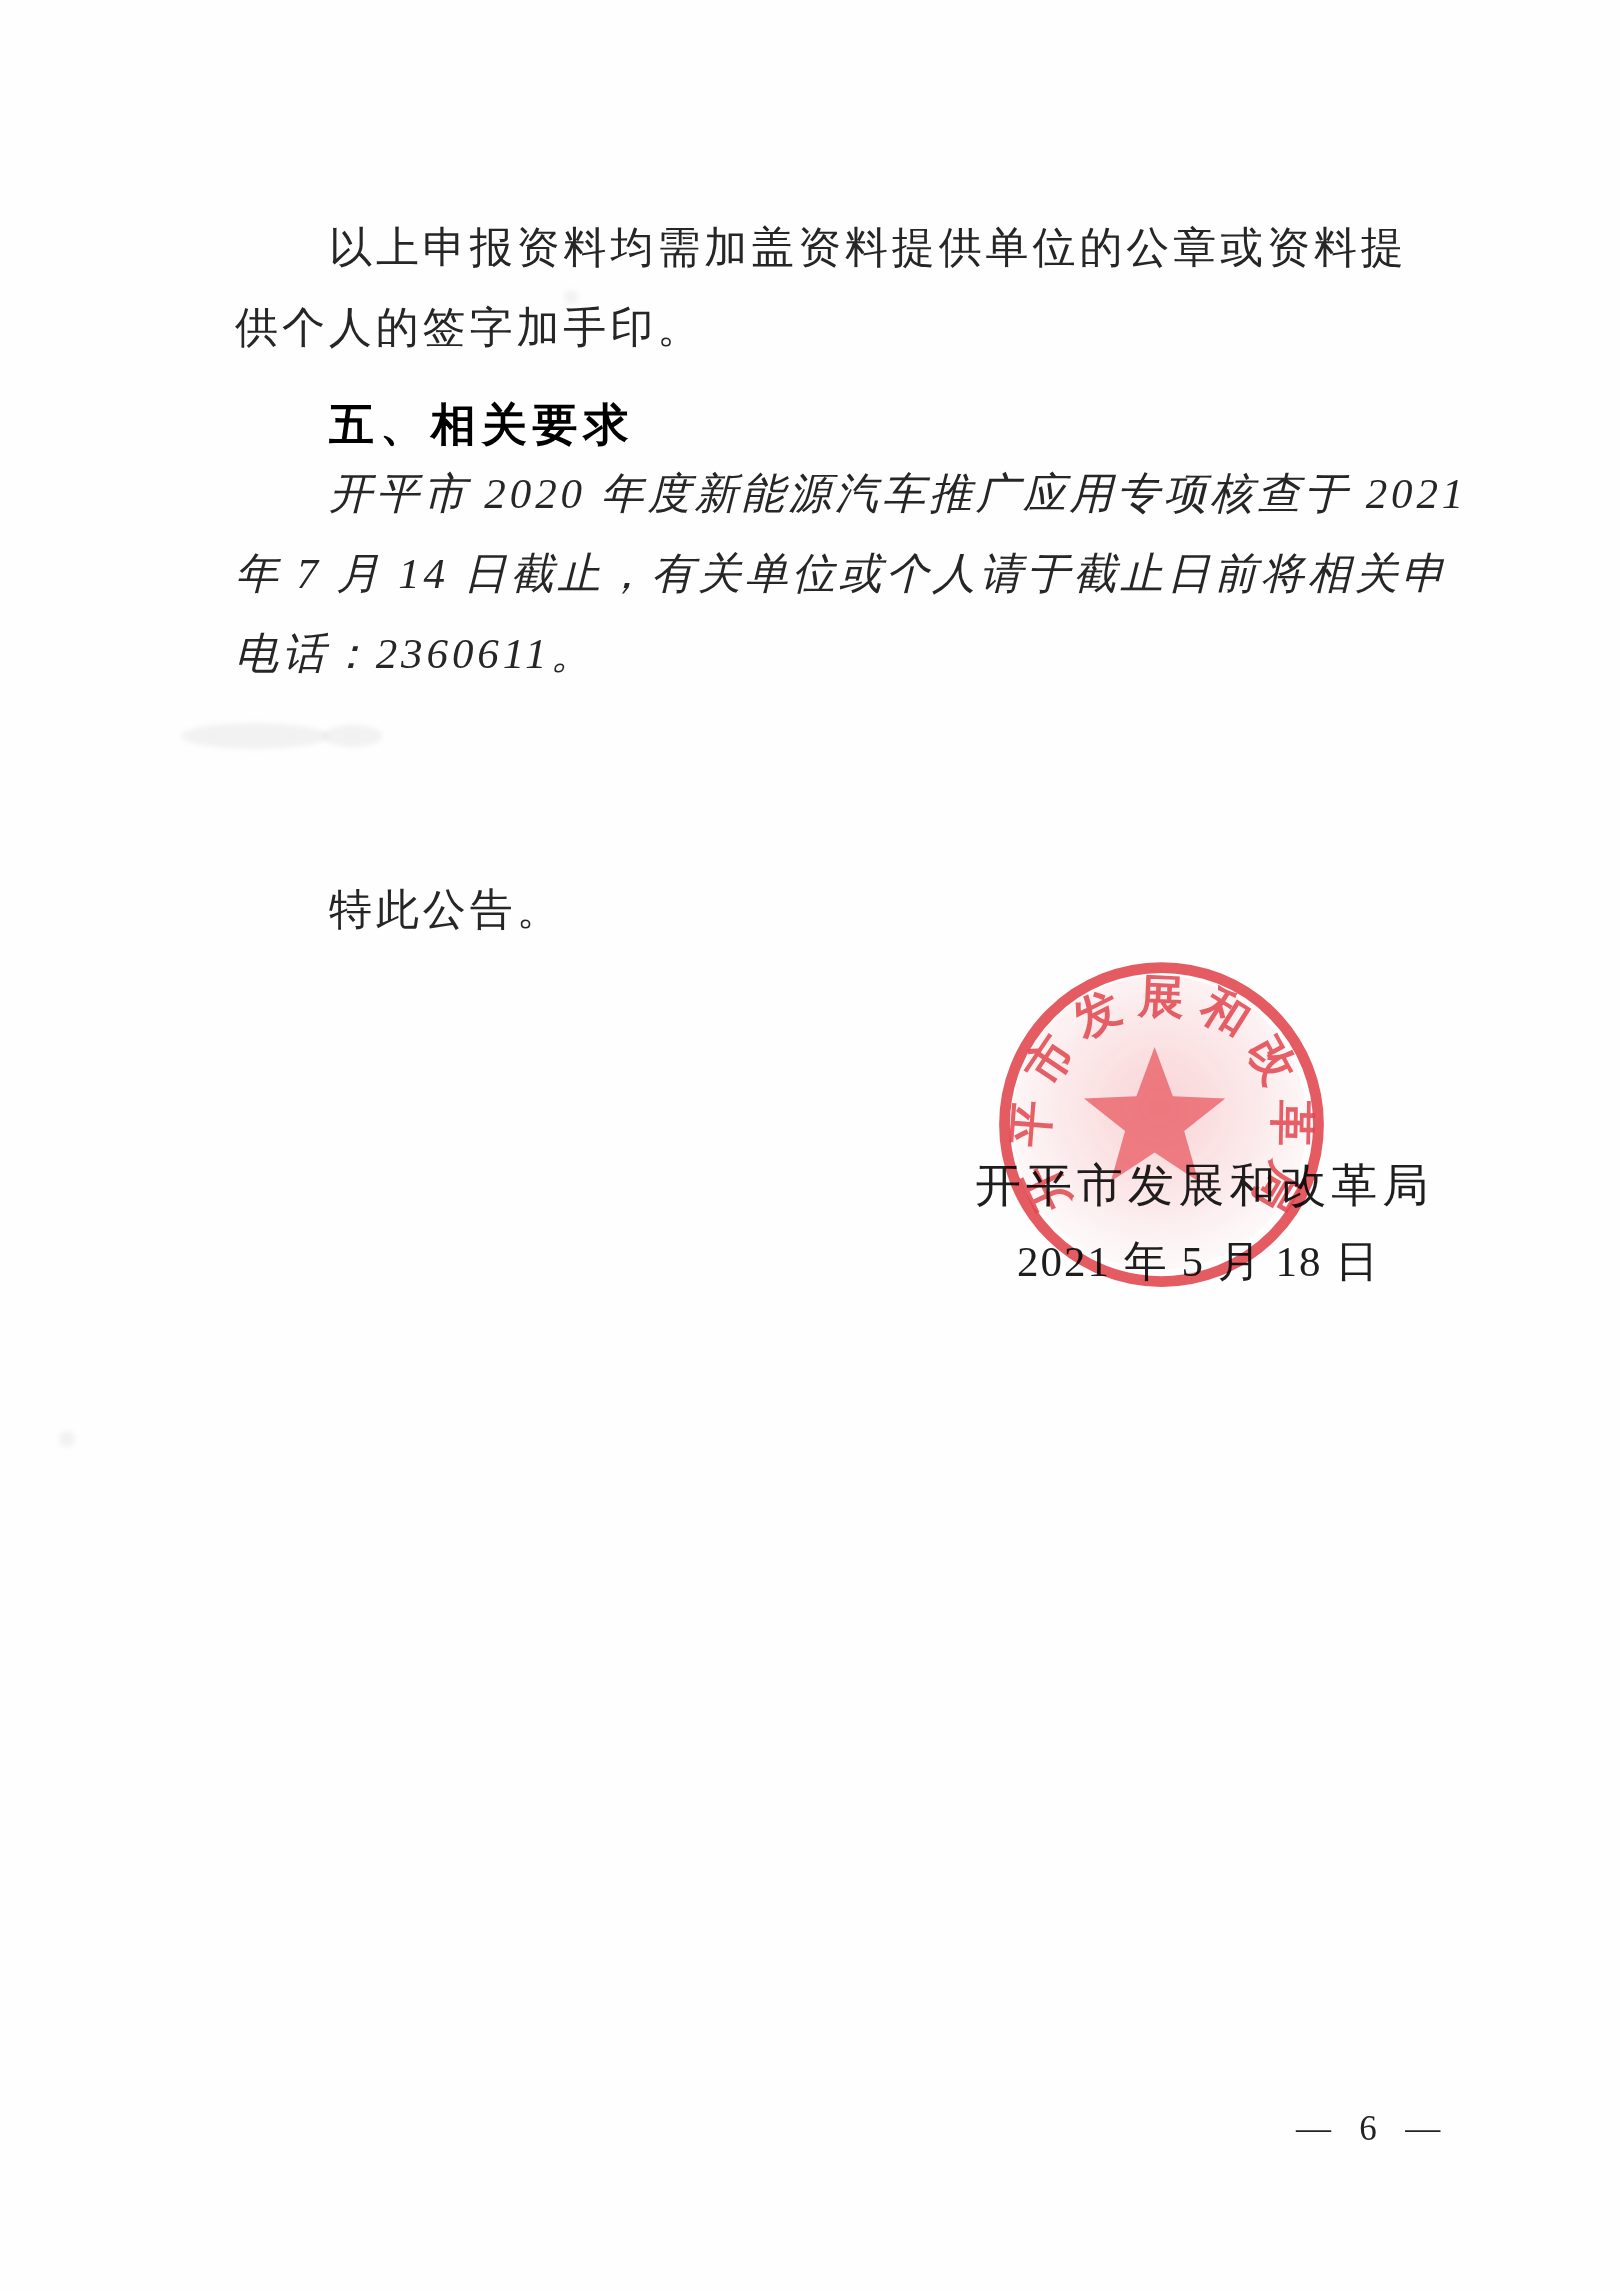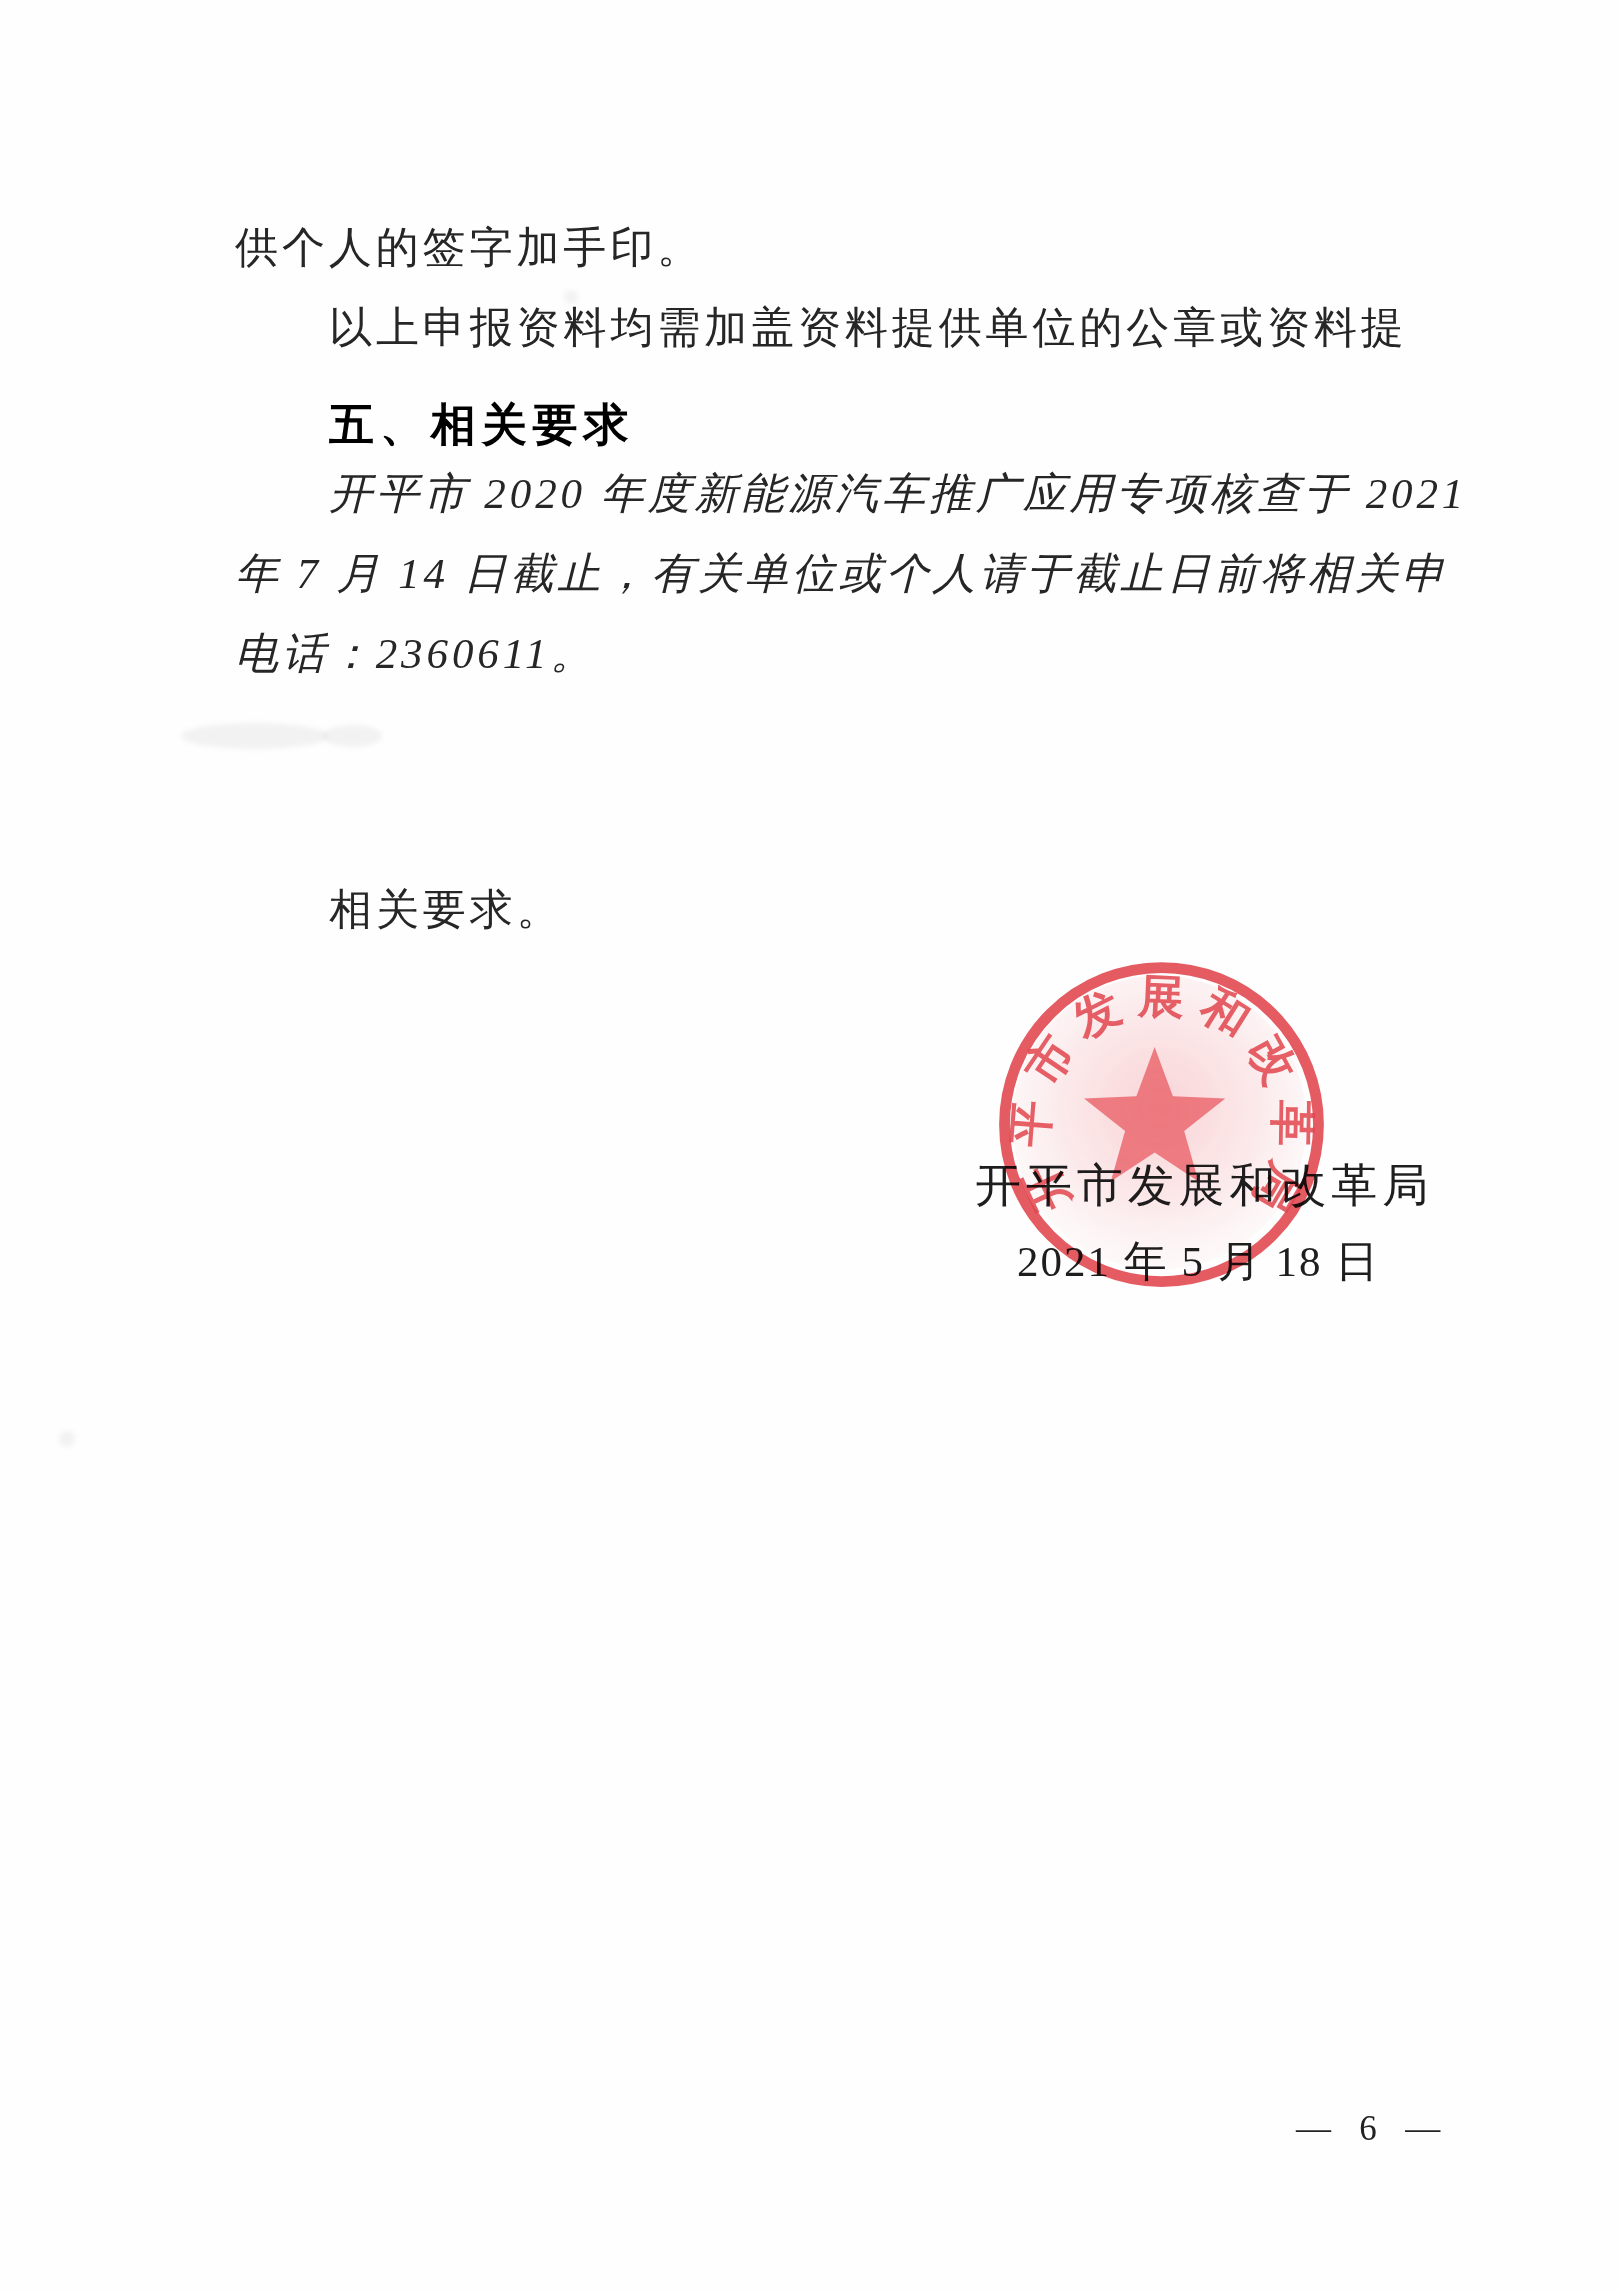--- a/index.html
+++ b/index.html
@@ -93,36 +93,36 @@
 <body>
 
 <div class="page">
 
   <div class="noise" style="left:181px; top:723px; width:147px; height:25.5px;"></div>
   <div class="noise" style="left:323px; top:725px; width:59px; height:21.6px;"></div>
   <div class="noise" style="left:564px; top:290px; width:13.7px; height:13.7px;"></div>
   <div class="noise" style="left:59px; top:1431px; width:15.7px; height:15.7px;"></div>
 
   <div class="textcol" style="top:208px;">
+    <div class="line indent">以上申报资料均需加盖资料提供单位的公章或资料提</div>
     <div class="line">供个人的签字加手印。</div>
-    <div class="line indent">以上申报资料均需加盖资料提供单位的公章或资料提</div>
   </div>
 
   <div class="textcol" style="top:384px;">
     <div class="line heading indent">五、相关要求</div>
   </div>
 
   <div class="textcol" style="top:454px;font-style:italic;">
     <div class="line indent">开平市 2020 年度新能源汽车推广应用专项核查于 2021</div>
     <div class="line">年 7 月 14 日截止，有关单位或个人请于截止日前将相关申</div>
     <div class="line">电话：2360611。</div>
   </div>
 
   <div class="textcol" style="top:870px;">
-    <div class="line indent">相关要求。</div>
+    <div class="line indent">特此公告。</div>
   </div>
 
   <div class="sig-name">开平市发展和改革局</div>
   <div class="sig-date">2021 年 5 月 18 日</div>
 
   <div class="seal-wrap">
     <svg width="363" height="363" viewBox="0 0 370 370">
       <defs>
         <path id="sealArc" d="M 185,302 a 117,117 0 1 1 0,-234 a 117,117 0 1 1 0,234" transform="rotate(180 185 185) scale(-1,1) translate(-370,0)"></path>
 

